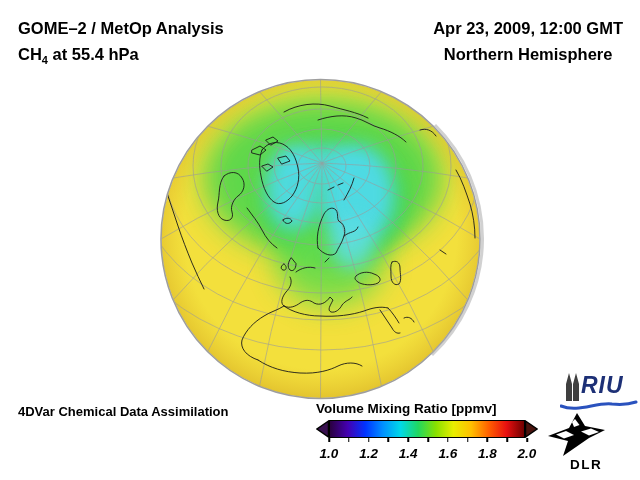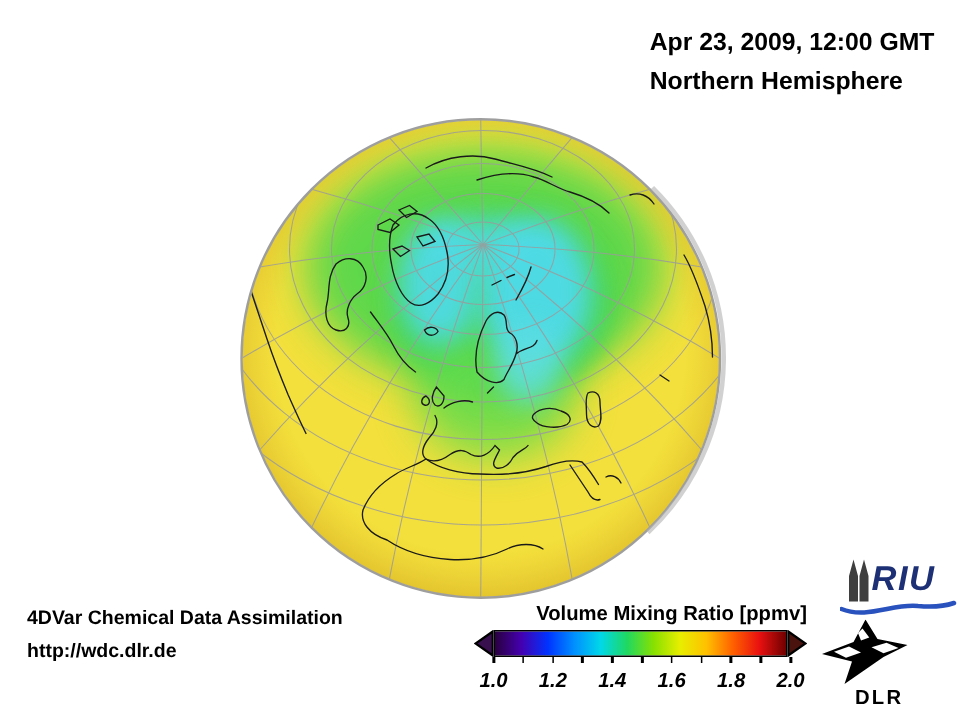--- a/index.html
+++ b/index.html
@@ -1,45 +1,49 @@
 <!DOCTYPE html>
 <html><head>
 <meta charset="utf-8">
 <style>
   html,body{margin:0;padding:0;background:#ffffff;}
   .stage{position:relative;width:640px;height:480px;background:#ffffff;overflow:hidden;
          font-family:"Liberation Sans", sans-serif;color:#000;}
   
   .hdr-left{position:absolute;left:18px;top:15px;font-size:16.5px;font-weight:bold;line-height:26px;}
-  .hdr-right{position:absolute;right:17px;top:15px;font-size:16.5px;font-weight:bold;line-height:26px;text-align:left;}
+  .hdr-right{position:absolute;right:17px;top:15px;font-size:16.5px;font-weight:bold;line-height:26px;text-align:center;}
   .subscript{font-size:11px;vertical-align:-4px;font-weight:bold;}
   
   .globe-svg{position:absolute;left:0;top:0;}
   
   .ftr{position:absolute;left:18px;top:401px;font-size:13px;font-weight:bold;line-height:22px;}
   
   .cbar{position:absolute;left:316px;top:401px;width:222px;}
-  .cbar-title{font-size:13.5px;font-weight:bold;text-align:right;white-space:nowrap;}
+  .cbar-title{font-size:13.5px;font-weight:bold;text-align:left;white-space:nowrap;}
   .cbar-row{display:flex;align-items:center;margin-top:4px;height:18px;}
   .cbar-body{width:196px;height:16px;border:1px solid #000;box-sizing:content-box;}
   .cbar-ticks{position:relative;margin-left:13px;width:198px;height:5px;}
   .cb-tick{position:absolute;top:0;width:1.5px;height:4px;background:#000;transform:translateX(-50%);}
   .cbar-labels{position:relative;margin-left:13px;width:198px;height:16px;margin-top:3px;}
   .cb-label{position:absolute;top:0;transform:translateX(-50%);font-size:13.5px;font-weight:bold;font-style:italic;}
   
   .riu{position:absolute;left:560px;top:372px;width:80px;height:40px;}
   .riu-text{position:absolute;left:21px;top:0px;font-size:23px;font-weight:bold;font-style:italic;letter-spacing:1px;}
   .dlr{position:absolute;left:546px;top:413px;width:66px;height:62px;}
   .dlr-text{position:absolute;left:24px;top:44px;font-size:13.5px;font-weight:bold;letter-spacing:1.5px;}
 </style>
 </head>
 <body>
 
 <div class="stage">
 
+  <div class="hdr-left">
+    <div>GOME–2 / MetOp Analysis</div>
+    <div><span>CH</span><span class="subscript">4</span><span> at 55.4 hPa</span></div>
+  </div>
   <div class="hdr-right">
     <div>Apr 23, 2009, 12:00 GMT</div>
     <div>Northern Hemisphere</div>
   </div>
 
   <svg class="globe-svg" width="640" height="480" viewBox="0 0 640 480">
     <defs>
       <clipPath id="globeClip">
           <circle cx="320.5" cy="239" r="159"></circle>
         </clipPath>
@@ -128,21 +132,20 @@
            M456,170 C462,180 466,192 470,204 C473,214 475,226 475,238
            M440,250 l6,4"></path>
     </g>
 
     <circle cx="320.5" cy="239" r="159.5" fill="none" stroke="#9e9e9e" stroke-width="1.6"></circle>
     <path d="M435,125 A159.5,159.5 0 0 1 432,355" fill="none" stroke="#b3b3b3" stroke-width="3" opacity="0.6"></path>
   </svg>
 
   <div class="ftr">
     <div>4DVar Chemical Data Assimilation</div>
-    <div>http://wdc.dlr.de</div>
   </div>
 
   <div class="cbar">
     <div class="cbar-title">Volume Mixing Ratio [ppmv]</div>
     <div class="cbar-row">
       <svg width="13" height="18">
         <polygon points="12.5,1 1,9 12.5,17" stroke="#000" stroke-width="1.5" fill="#38104e"></polygon>
       </svg>
       <div class="cbar-body" style="background: linear-gradient(to right, rgb(42, 0, 64), rgb(68, 0, 176), rgb(0, 51, 255), rgb(0, 144, 255), rgb(0, 216, 232), rgb(32, 216, 96), rgb(136, 224, 0), rgb(232, 238, 0), rgb(255, 192, 0), rgb(255, 96, 0), rgb(232, 16, 16), rgb(112, 0, 0));"></div>
       <svg width="13" height="18">

